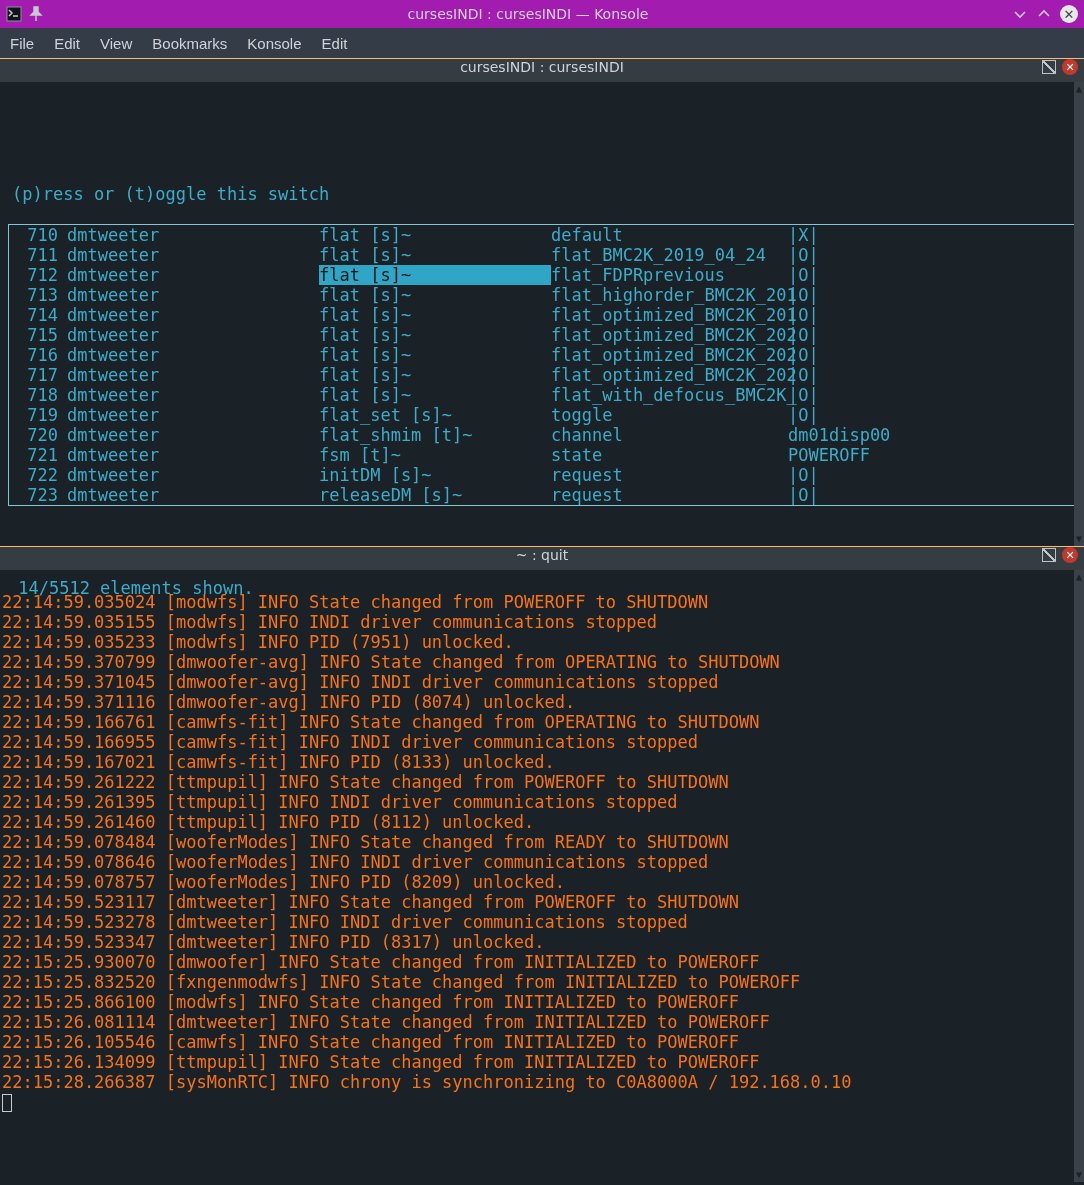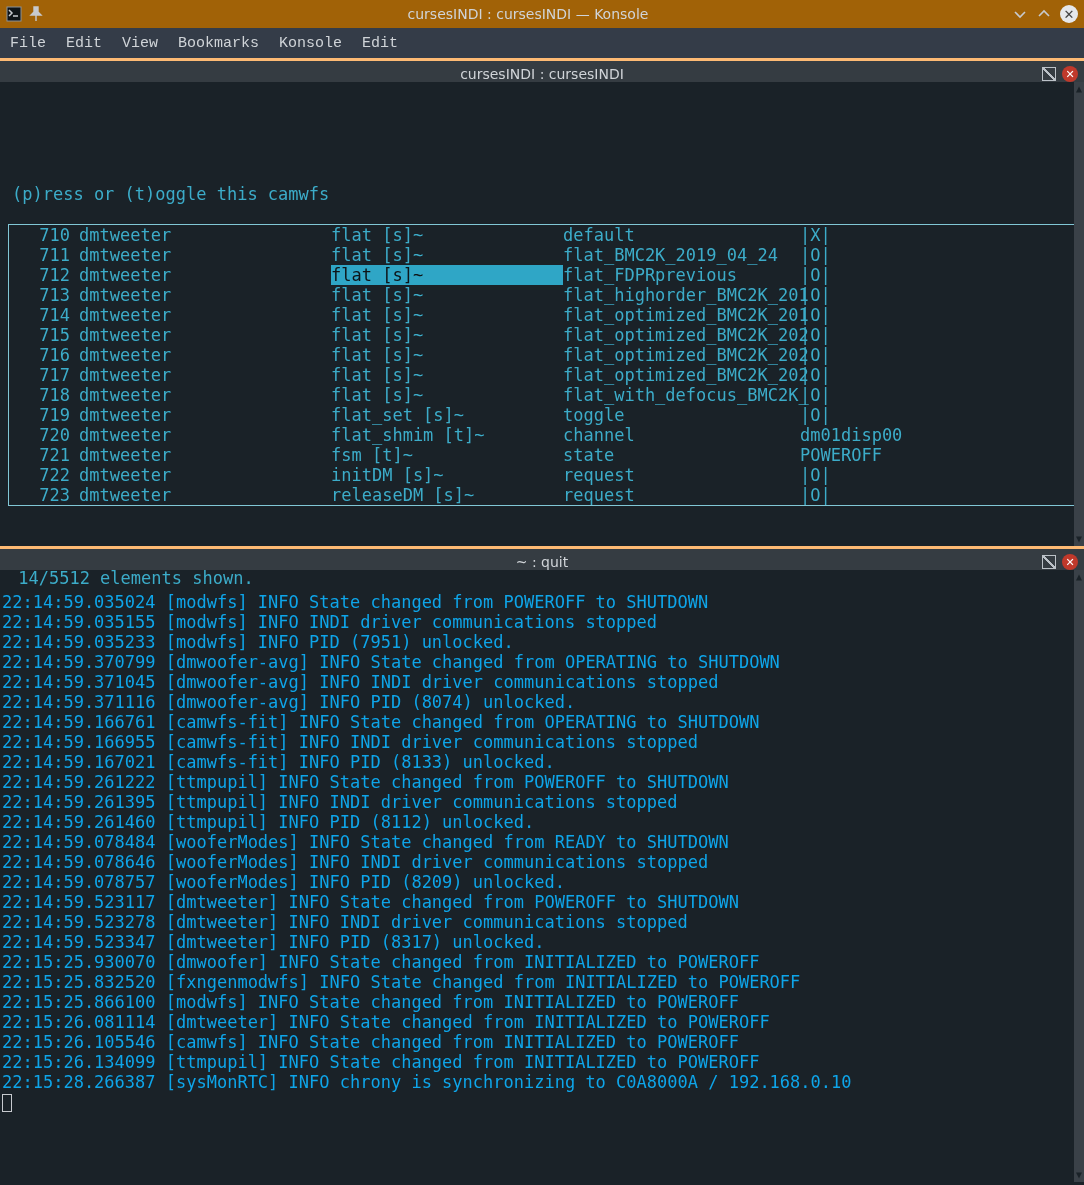--- a/index.html
+++ b/index.html
@@ -7,21 +7,21 @@
     width: 1084px;
     height: 1185px;
     background: #1a2228;
     font-family: "DejaVu Sans Mono", "Liberation Mono", monospace;
     font-size: 17px;
     color: #2fa6c6;
     overflow: hidden;
   }
   .titlebar {
     height: 28px;
-    background: #a16207;
+    background: #a21caf;
     display: flex;
     align-items: center;
     padding: 0 6px;
     color: #d0d4d8;
     font-family: "DejaVu Sans", sans-serif;
     font-size: 14px;
   }
   .titlebar .title-center { flex: 1; text-align: center; }
   .titlebar .left-icons { display: flex; gap: 6px; align-items: center; }
   .titlebar .right-icons { display: flex; gap: 8px; align-items: center; }
@@ -32,30 +32,30 @@
     color: #444; font-size: 13px; font-weight: bold;
   }
   .menubar {
     height: 30px;
     background: #343c48;
     display: flex;
     align-items: center;
     gap: 20px;
     padding-left: 10px;
     color: #d0d4d8;
-    font-family: Liberation Mono, monospace;
+    font-family: Liberation Sans, sans-serif;
     font-size: 15px;
   }
   .menubar .menu-item { cursor: pointer; }
   .split-title {
     height: 24px;
     background: #353c42;
-    border-top: 3px solid #fdba74;
+    border-top: 1px solid #fdba74;
     display: flex;
-    align-items: flex-end;
+    align-items: flex-start;
     justify-content: center;
     color: #d0d4d8;
     font-family: "DejaVu Sans", sans-serif;
     font-size: 14px;
     position: relative;
   }
   .split-title .st-icons {
     position: absolute;
     right: 6px;
     display: flex;
@@ -79,40 +79,40 @@
     padding: 2px 4px 4px 2px;
     line-height: 20px;
     white-space: pre;
     position: relative;
     color: #3cacc9;
   }
   .term-top { height: 464px; }
   .term-bottom { height: 612px; padding-top:2px; }
   .box {
     border: 1px solid #81c7d6;
-    margin: 0 4px 2px 6px;
-    padding: 0 20px;
+    margin: 0 4px 12px 6px;
+    padding: 0 8px;
   }
   .row { display: flex; }
   .c-idx   { width: 50px; }
   .c-dev   { width: 252px; }
   .c-prop  { width: 232px; }
   .c-elem  { width: 237px; }
   .c-val   { flex: 1; }
   .hl { background: #2fa6c6; color: #0e1518; }
   .scrollbar {
     position: absolute; top: 0; right: 0; bottom: 0; width: 10px;
     background: #3a4148;
     display:flex; flex-direction:column;
   }
   .sb-arrow {
     height: 14px; display:flex; align-items:center; justify-content:center;
     color:#1a2228; background:#3a4148; font-size:10px;
   }
-  .log-line { color: #0ea5e9; }
+  .log-line { color: #f97316; }
   .cursor-block {
     display: inline-block; width: 10px; height: 18px;
     border: 1.5px solid #c7cacf; vertical-align: text-bottom;
   }
   svg.pin { width:16px; height:16px; }
 </style>
 </head>
 <body>
 
 <div class="titlebar">
@@ -159,21 +159,21 @@
   <span>cursesINDI : cursesINDI</span>
   <div class="st-icons">
     <span class="sq-icon diag"></span>
     <span class="close-x">✕</span>
   </div>
 </div>
 
 <div class="term term-top">
 <div>&nbsp;</div>
 <div>&nbsp;</div>
-<div style="padding-left:10px;">(p)ress or (t)oggle this camwfs</div>
+<div style="padding-left:10px;">(p)ress or (t)oggle this switch</div>
 <div class="box" id="rows-box"><div class="row"><span class="c-idx"> 710</span><span class="c-dev">dmtweeter</span><span class="c-prop">flat [s]~</span><span class="c-elem">default</span><span class="c-val">|X|</span></div><div class="row"><span class="c-idx"> 711</span><span class="c-dev">dmtweeter</span><span class="c-prop">flat [s]~</span><span class="c-elem">flat_BMC2K_2019_04_24</span><span class="c-val">|O|</span></div><div class="row"><span class="c-idx"> 712</span><span class="c-dev">dmtweeter</span><span class="c-prop hl">flat [s]~</span><span class="c-elem">flat_FDPRprevious</span><span class="c-val">|O|</span></div><div class="row"><span class="c-idx"> 713</span><span class="c-dev">dmtweeter</span><span class="c-prop">flat [s]~</span><span class="c-elem">flat_highorder_BMC2K_201</span><span class="c-val">|O|</span></div><div class="row"><span class="c-idx"> 714</span><span class="c-dev">dmtweeter</span><span class="c-prop">flat [s]~</span><span class="c-elem">flat_optimized_BMC2K_201</span><span class="c-val">|O|</span></div><div class="row"><span class="c-idx"> 715</span><span class="c-dev">dmtweeter</span><span class="c-prop">flat [s]~</span><span class="c-elem">flat_optimized_BMC2K_202</span><span class="c-val">|O|</span></div><div class="row"><span class="c-idx"> 716</span><span class="c-dev">dmtweeter</span><span class="c-prop">flat [s]~</span><span class="c-elem">flat_optimized_BMC2K_202</span><span class="c-val">|O|</span></div><div class="row"><span class="c-idx"> 717</span><span class="c-dev">dmtweeter</span><span class="c-prop">flat [s]~</span><span class="c-elem">flat_optimized_BMC2K_202</span><span class="c-val">|O|</span></div><div class="row"><span class="c-idx"> 718</span><span class="c-dev">dmtweeter</span><span class="c-prop">flat [s]~</span><span class="c-elem">flat_with_defocus_BMC2K_</span><span class="c-val">|O|</span></div><div class="row"><span class="c-idx"> 719</span><span class="c-dev">dmtweeter</span><span class="c-prop">flat_set [s]~</span><span class="c-elem">toggle</span><span class="c-val">|O|</span></div><div class="row"><span class="c-idx"> 720</span><span class="c-dev">dmtweeter</span><span class="c-prop">flat_shmim [t]~</span><span class="c-elem">channel</span><span class="c-val">dm01disp00</span></div><div class="row"><span class="c-idx"> 721</span><span class="c-dev">dmtweeter</span><span class="c-prop">fsm [t]~</span><span class="c-elem">state</span><span class="c-val">POWEROFF</span></div><div class="row"><span class="c-idx"> 722</span><span class="c-dev">dmtweeter</span><span class="c-prop">initDM [s]~</span><span class="c-elem">request</span><span class="c-val">|O|</span></div><div class="row"><span class="c-idx"> 723</span><span class="c-dev">dmtweeter</span><span class="c-prop">releaseDM [s]~</span><span class="c-elem">request</span><span class="c-val">|O|</span></div></div>
 <div>&nbsp;</div>
 <div style="padding-left:6px;"> 14/5512 elements shown.</div>
 <div class="scrollbar">
   <div class="sb-arrow">▲</div>
   <div style="flex:1"></div>
   <div class="sb-arrow">▼</div>
 </div>
 </div>
 

